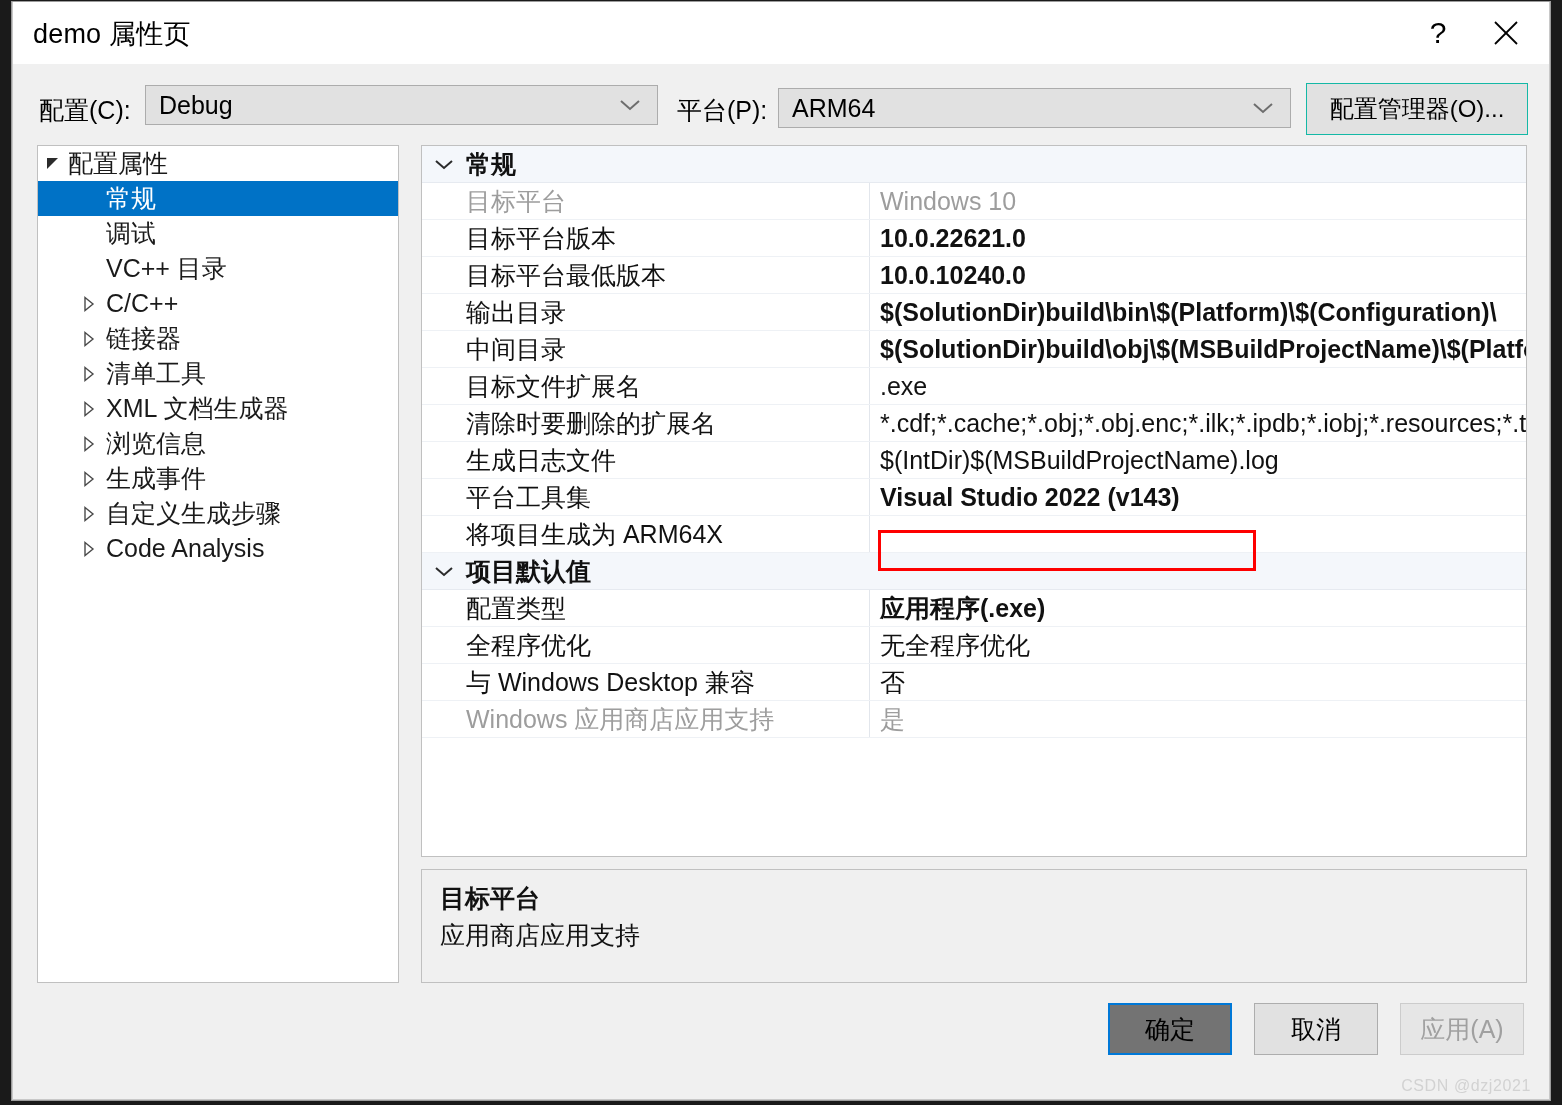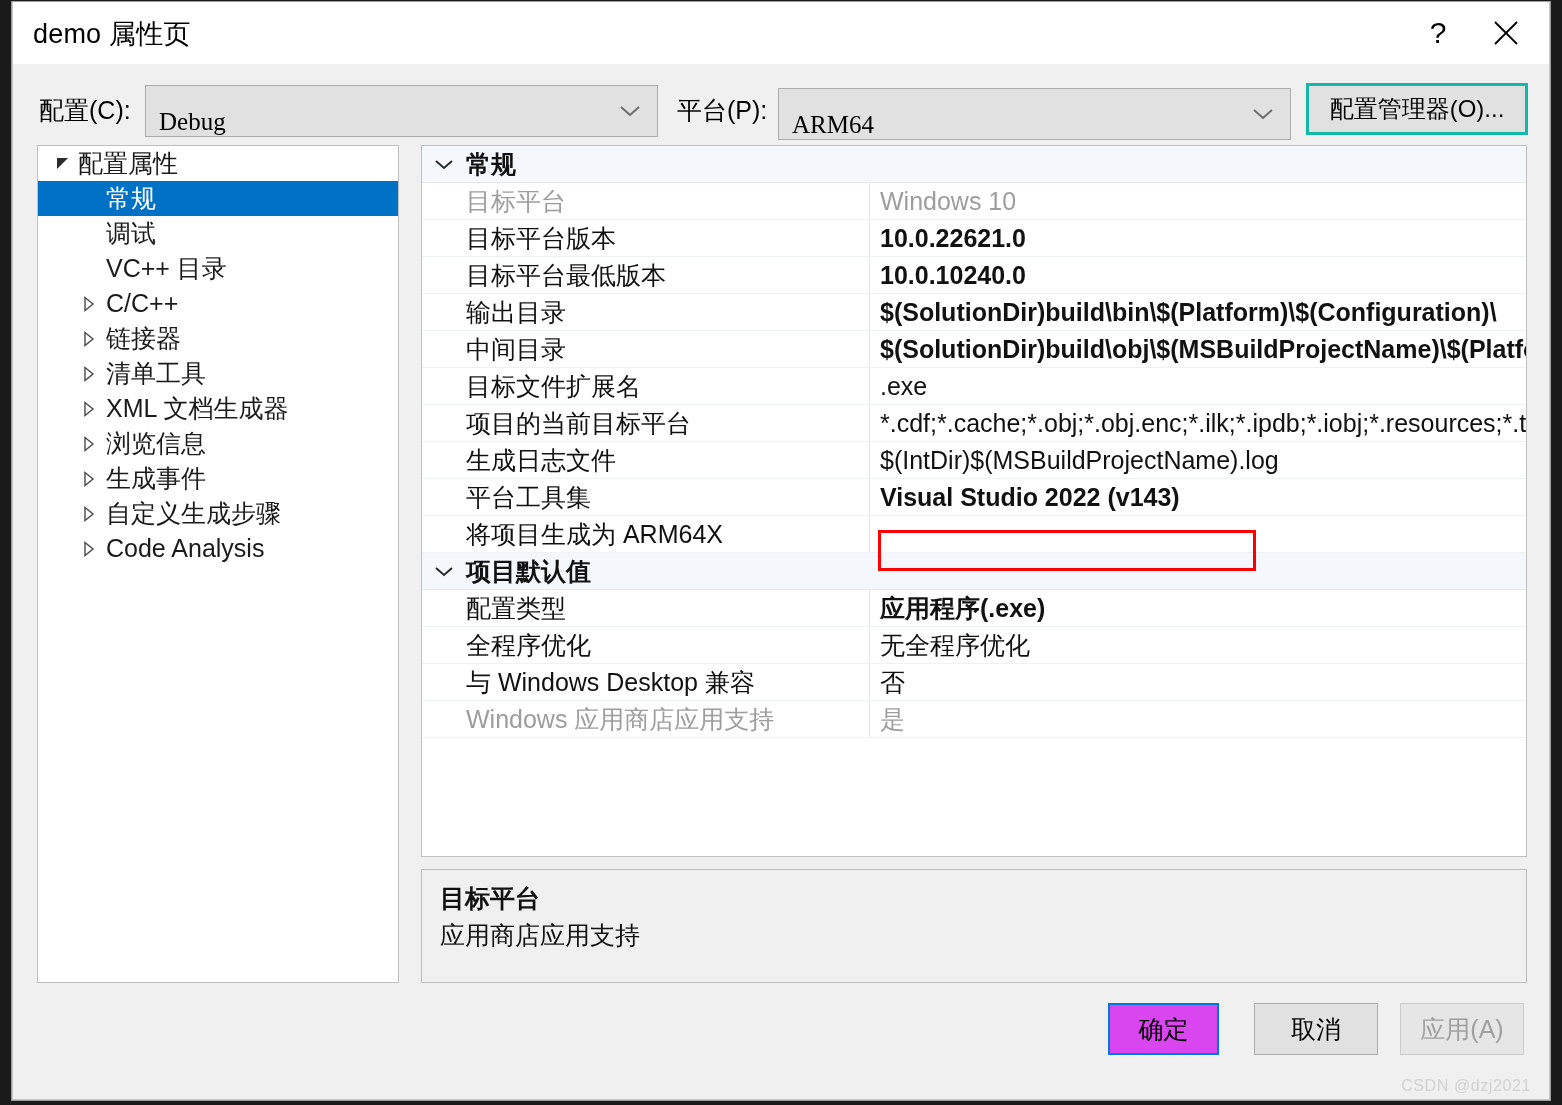--- a/index.html
+++ b/index.html
@@ -52,45 +52,44 @@
   .cfg-label {
     position: absolute;
     font-size: 25px; color: #000;
     white-space: nowrap;
   }
   #lbl-config { left: 26px; top: 30px; }
   #lbl-platform { left: 664px; top: 30px; }
 
   .combo {
     position: absolute;
-    height: 52px;
+    height: 40px;
     background: #e1e1e1;
     border: 1px solid #acacac;
-    display: flex; align-items: flex-end;
-    cursor: default;
-    font-family: Liberation Serif, serif;
+    display: flex; align-items: center;
+    cursor: default;
   }
   #combo-config { left: 132px; top: 21px; width: 513px; }
   #combo-platform { left: 765px; top: 24px; width: 513px; }
   .combo-value {
     font-size: 25px; color: #000;
     margin-left: 13px;
     white-space: nowrap; overflow: hidden;
   }
   .combo-arrow {
     position: absolute; right: 16px; top: 50%;
     transform: translateY(-50%);
     line-height: 0;
   }
 
   #btn-cfgmgr {
     position: absolute; left: 1293px; top: 19px;
     width: 222px; height: 52px;
     background: #e1e1e1;
-    border: 3px solid #14b8a6;
+    border: 1px solid #14b8a6;
     display: flex; align-items: center; justify-content: center;
     font-size: 24px; color: #000;
     cursor: default;
     white-space: nowrap;
     text-align: right;
   }
 
   
   #treepanel {
     position: absolute; left: 24px; top: 143px;
@@ -106,21 +105,21 @@
     font-size: 25px; color: #1a1a1a;
     white-space: nowrap;
     cursor: default;
   }
   .tree-item.selected { background: #0072c6; color: #ffffff; }
   .tree-exp {
     width: 26px; min-width: 26px;
     display: flex; align-items: center; justify-content: center;
     line-height: 0;
   }
-  .tree-item.lvl0 { padding-left: 12px; }
+  .tree-item.lvl0 { padding-left: 2px; }
   .tree-item.lvl1 { padding-left: 38px; }
   .tree-label { margin-left: 2px; }
   .tree-item.lvl1 .tree-label { margin-left: 4px; }
 
   
   #gridpanel {
     position: absolute; left: 408px; top: 143px;
     width: 1106px; height: 712px;
     background: #ffffff;
     border: 1px solid #c0c0c0;
@@ -209,21 +208,21 @@
     position: absolute; top: 16px;
     height: 52px;
     display: flex; align-items: center; justify-content: center;
     font-size: 25px;
     background: #e1e1e1;
     border: 1px solid #adadad;
     color: #000;
     cursor: default;
     white-space: nowrap;
   }
-  #btn-ok { left: 1095px; width: 111px; border: 2px solid #0078d7; background: #d946ef; }
+  #btn-ok { left: 1095px; width: 124px; border: 2px solid #0078d7; background: #737373; }
   #btn-cancel { left: 1241px; width: 124px; }
   #btn-apply { left: 1387px; width: 124px; color: #a0a0a0; background: #e6e6e6; border-color: #cccccc; }
 
   #watermark {
     position: absolute;
     right: 18px; bottom: 4px;
     font-size: 16px;
     color: #d2d2d2;
     letter-spacing: 0.6px;
     white-space: nowrap;
@@ -395,21 +394,21 @@
         </div>
         <div class="grid-row">
           <div class="rname">中间目录</div>
           <div class="rval bold">$(SolutionDir)build\obj\$(MSBuildProjectName)\$(Platform)\$(Configuration)\</div>
         </div>
         <div class="grid-row">
           <div class="rname">目标文件扩展名</div>
           <div class="rval">.exe</div>
         </div>
         <div class="grid-row">
-          <div class="rname">项目的当前目标平台</div>
+          <div class="rname">清除时要删除的扩展名</div>
           <div class="rval">*.cdf;*.cache;*.obj;*.obj.enc;*.ilk;*.ipdb;*.iobj;*.resources;*.tlb;*.tli;*.tlh;*.tmp</div>
         </div>
         <div class="grid-row">
           <div class="rname">生成日志文件</div>
           <div class="rval">$(IntDir)$(MSBuildProjectName).log</div>
         </div>
         <div class="grid-row">
           <div class="rname">平台工具集</div>
           <div class="rval bold">Visual Studio 2022 (v143)</div>
         </div>

